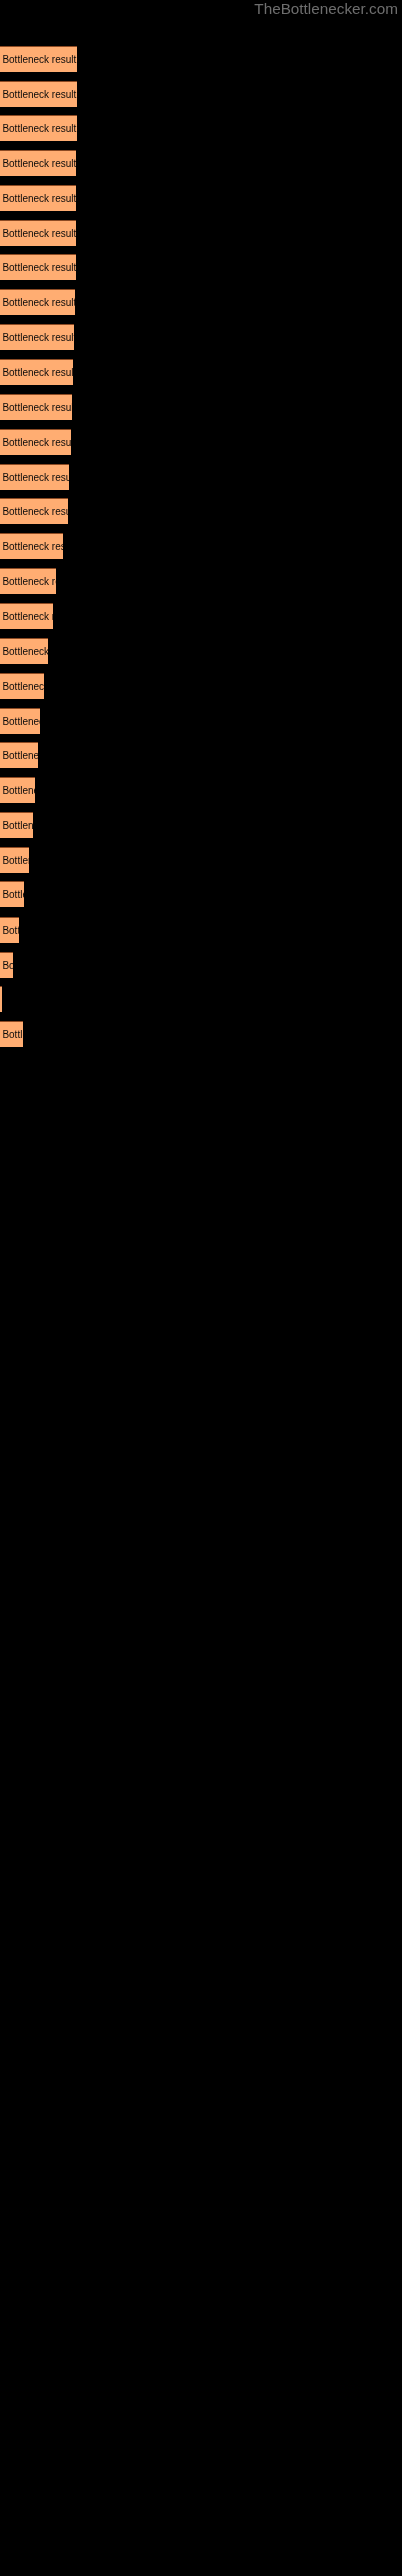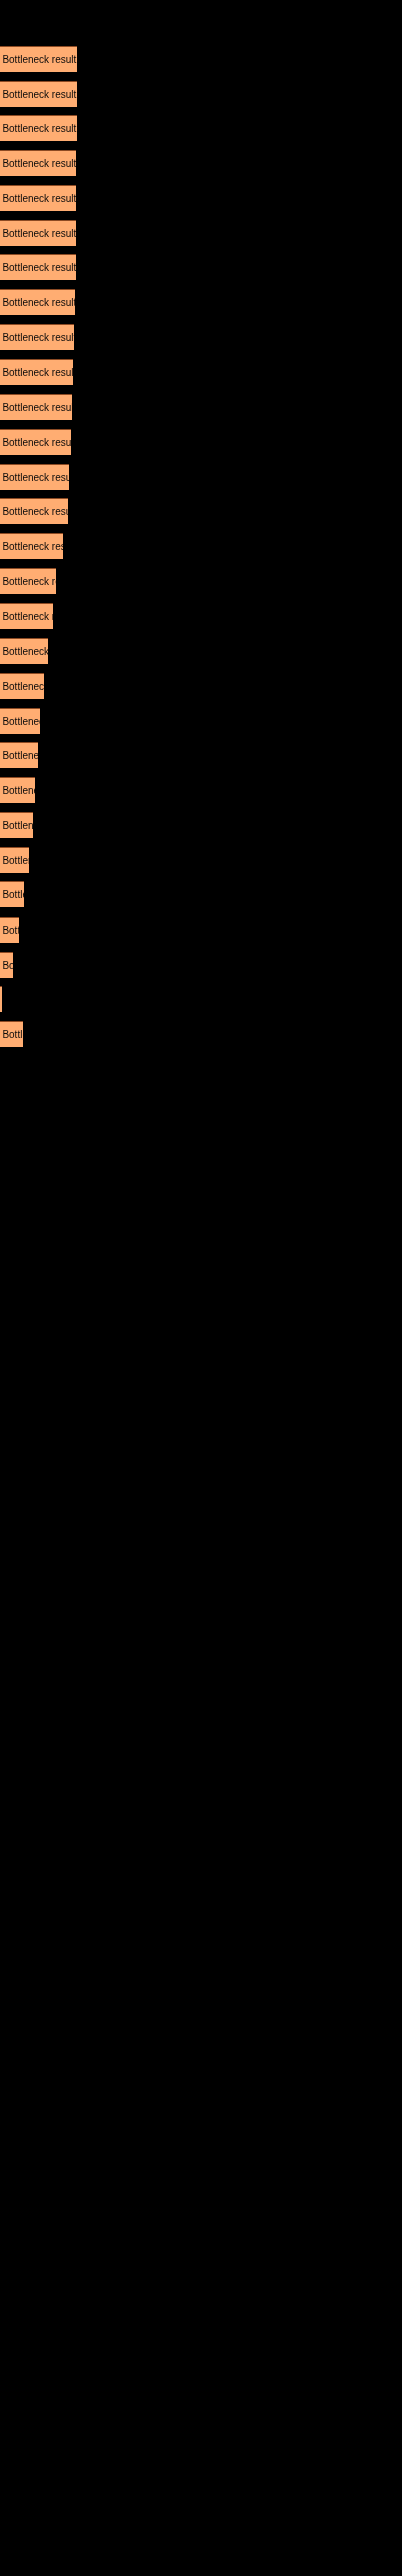--- a/index.html
+++ b/index.html
@@ -84,20 +84,21 @@
   
   .bar.zero-width {
     border-top-width: 1.6px;
   }
 </style>
 </head>
 <body>
 
 <div id="page">
 
+  <div id="site-header">TheBottlenecker.com</div>
 
   <div id="chart">
       <div class="bar-row" style="top: 46px;">
         <div class="bar" title="Bottleneck result" style="width: 77px;">
           <span class="bar-label">Bottleneck result</span>
         </div>
       </div>
       <div class="bar-row" style="top: 81px;">
         <div class="bar" title="Bottleneck result" style="width: 77px;">
           <span class="bar-label">Bottleneck result</span>

